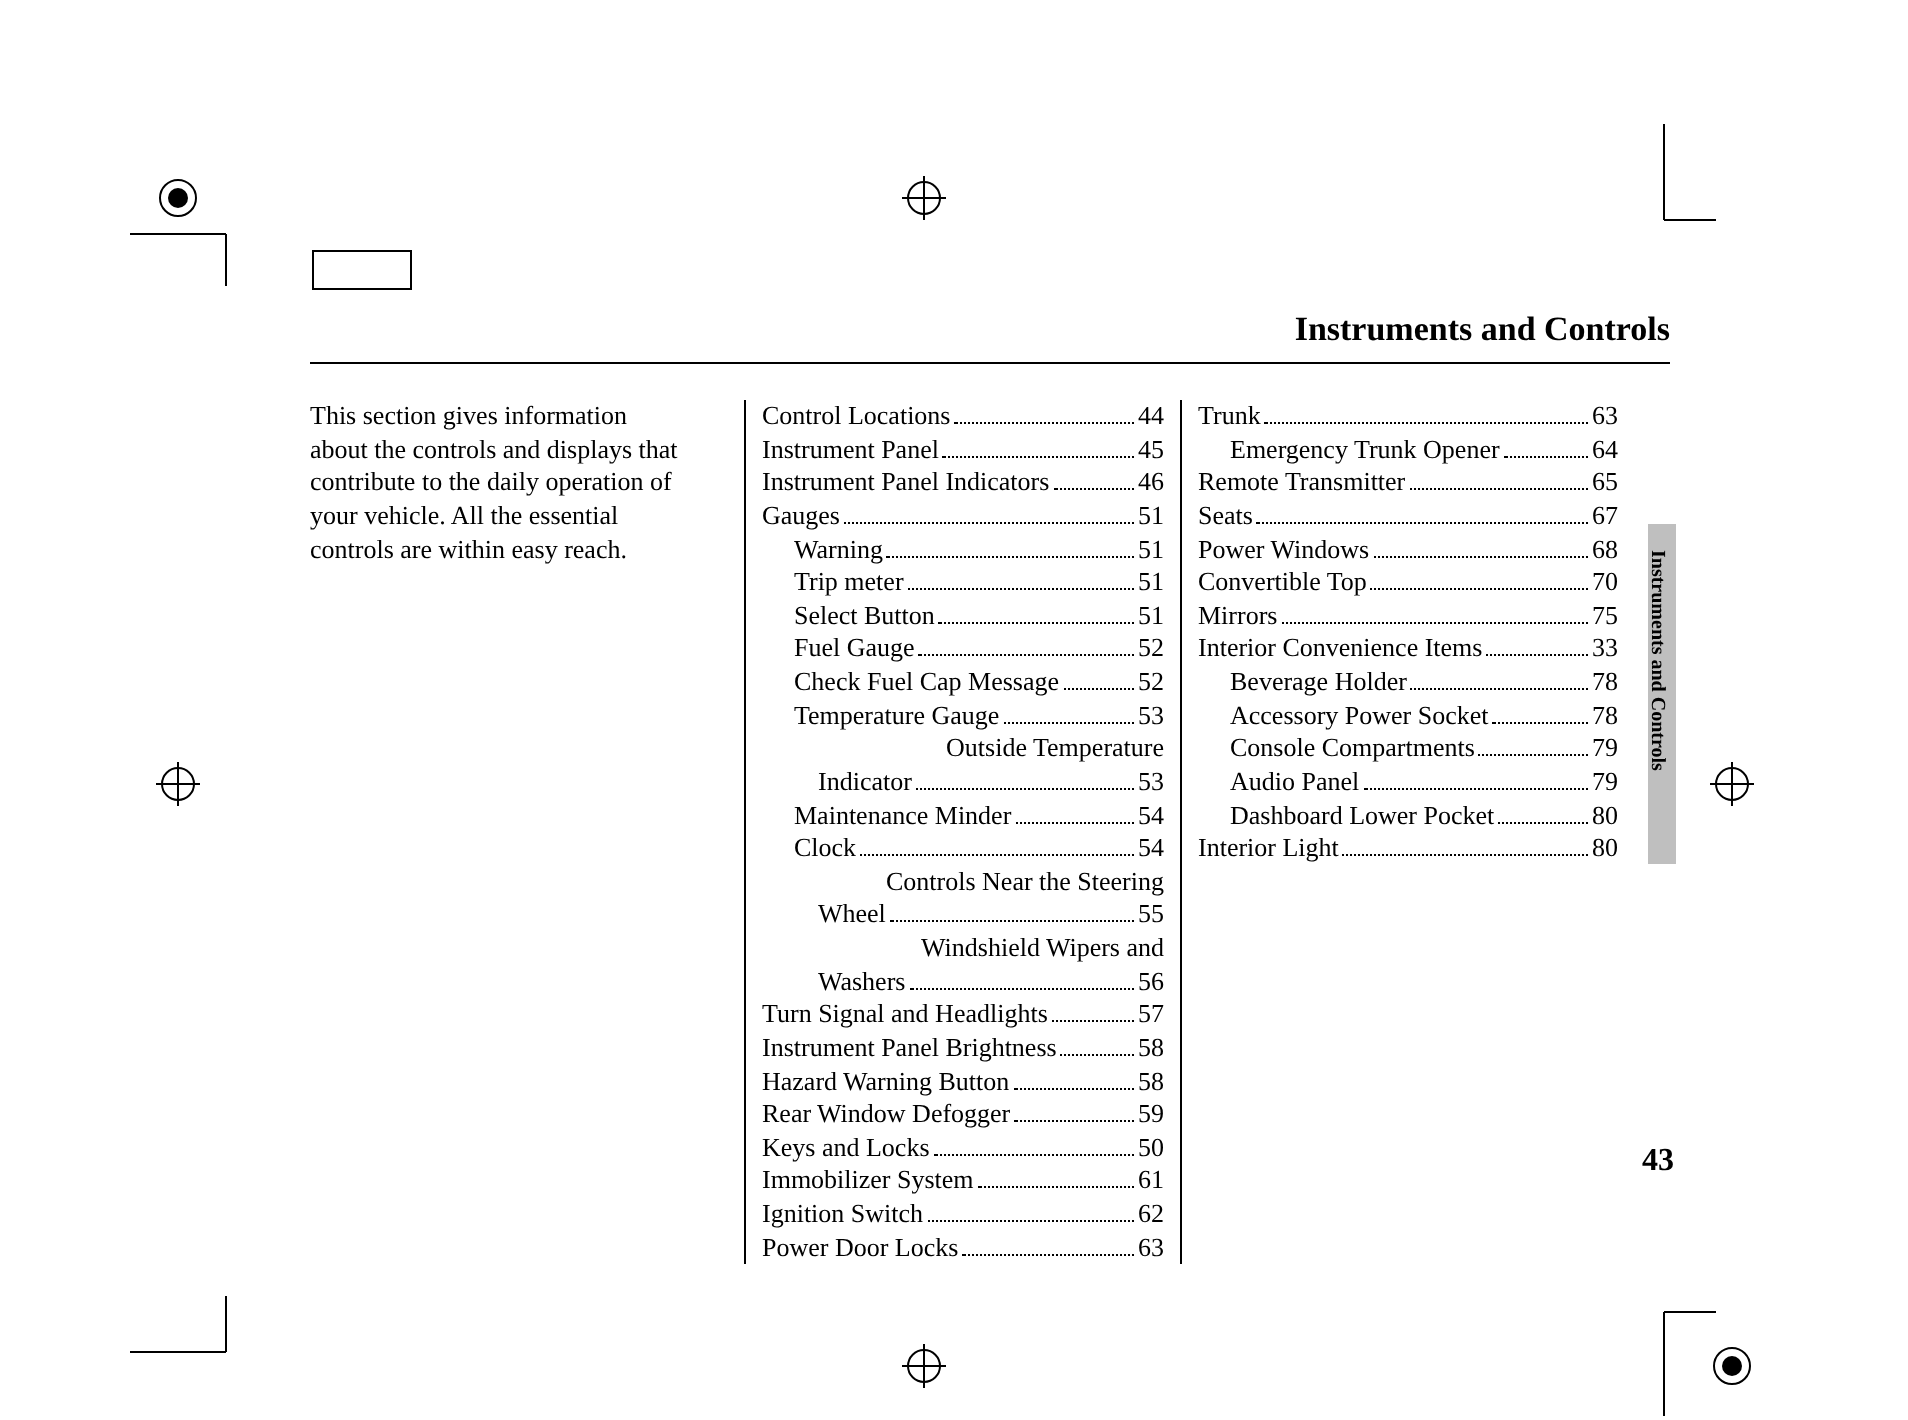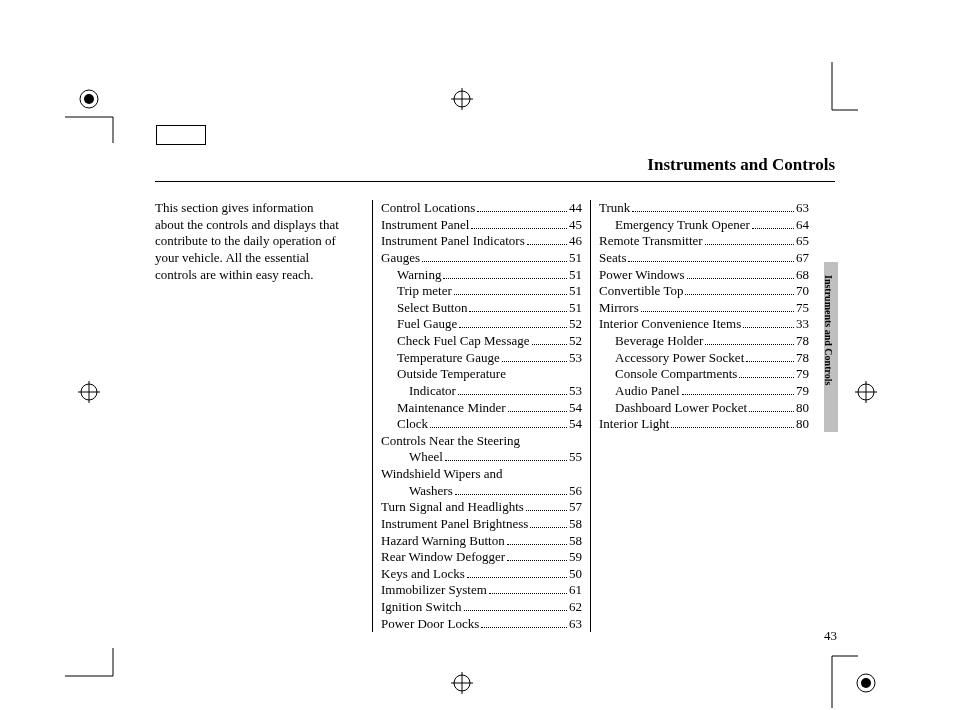--- a/index.html
+++ b/index.html
@@ -48,20 +48,21 @@
   }
   .col3 {
     width: 218px;
     padding-left: 8px;
   }
   .toc-row {
     display: flex;
     align-items: baseline;
     line-height: 1.28;
     white-space: nowrap;
+    justify-content: flex-end;
   }
   .toc-row .label {
     white-space: normal;
   }
   .toc-row .dots {
     flex: 1;
     border-bottom: 1.3px dotted #000;
     margin: 0 2px 3px 2px;
     min-width: 4px;
   }
@@ -82,23 +83,23 @@
     position: absolute;
     right: 120px;
     top: 275px;
     writing-mode: vertical-rl;
     font-size: 10px;
     font-weight: bold;
   }
   .page-number {
     position: absolute;
     right: 117px;
-    top: 628px;
-    font-size: 13px;
-    font-weight: normal;
+    top: 572px;
+    font-size: 16px;
+    font-weight: bold;
   }
   .blank-box {
     position: absolute;
     left: 156px;
     top: 125px;
     width: 48px;
     height: 18px;
     border: 1px solid #000;
   }
   

